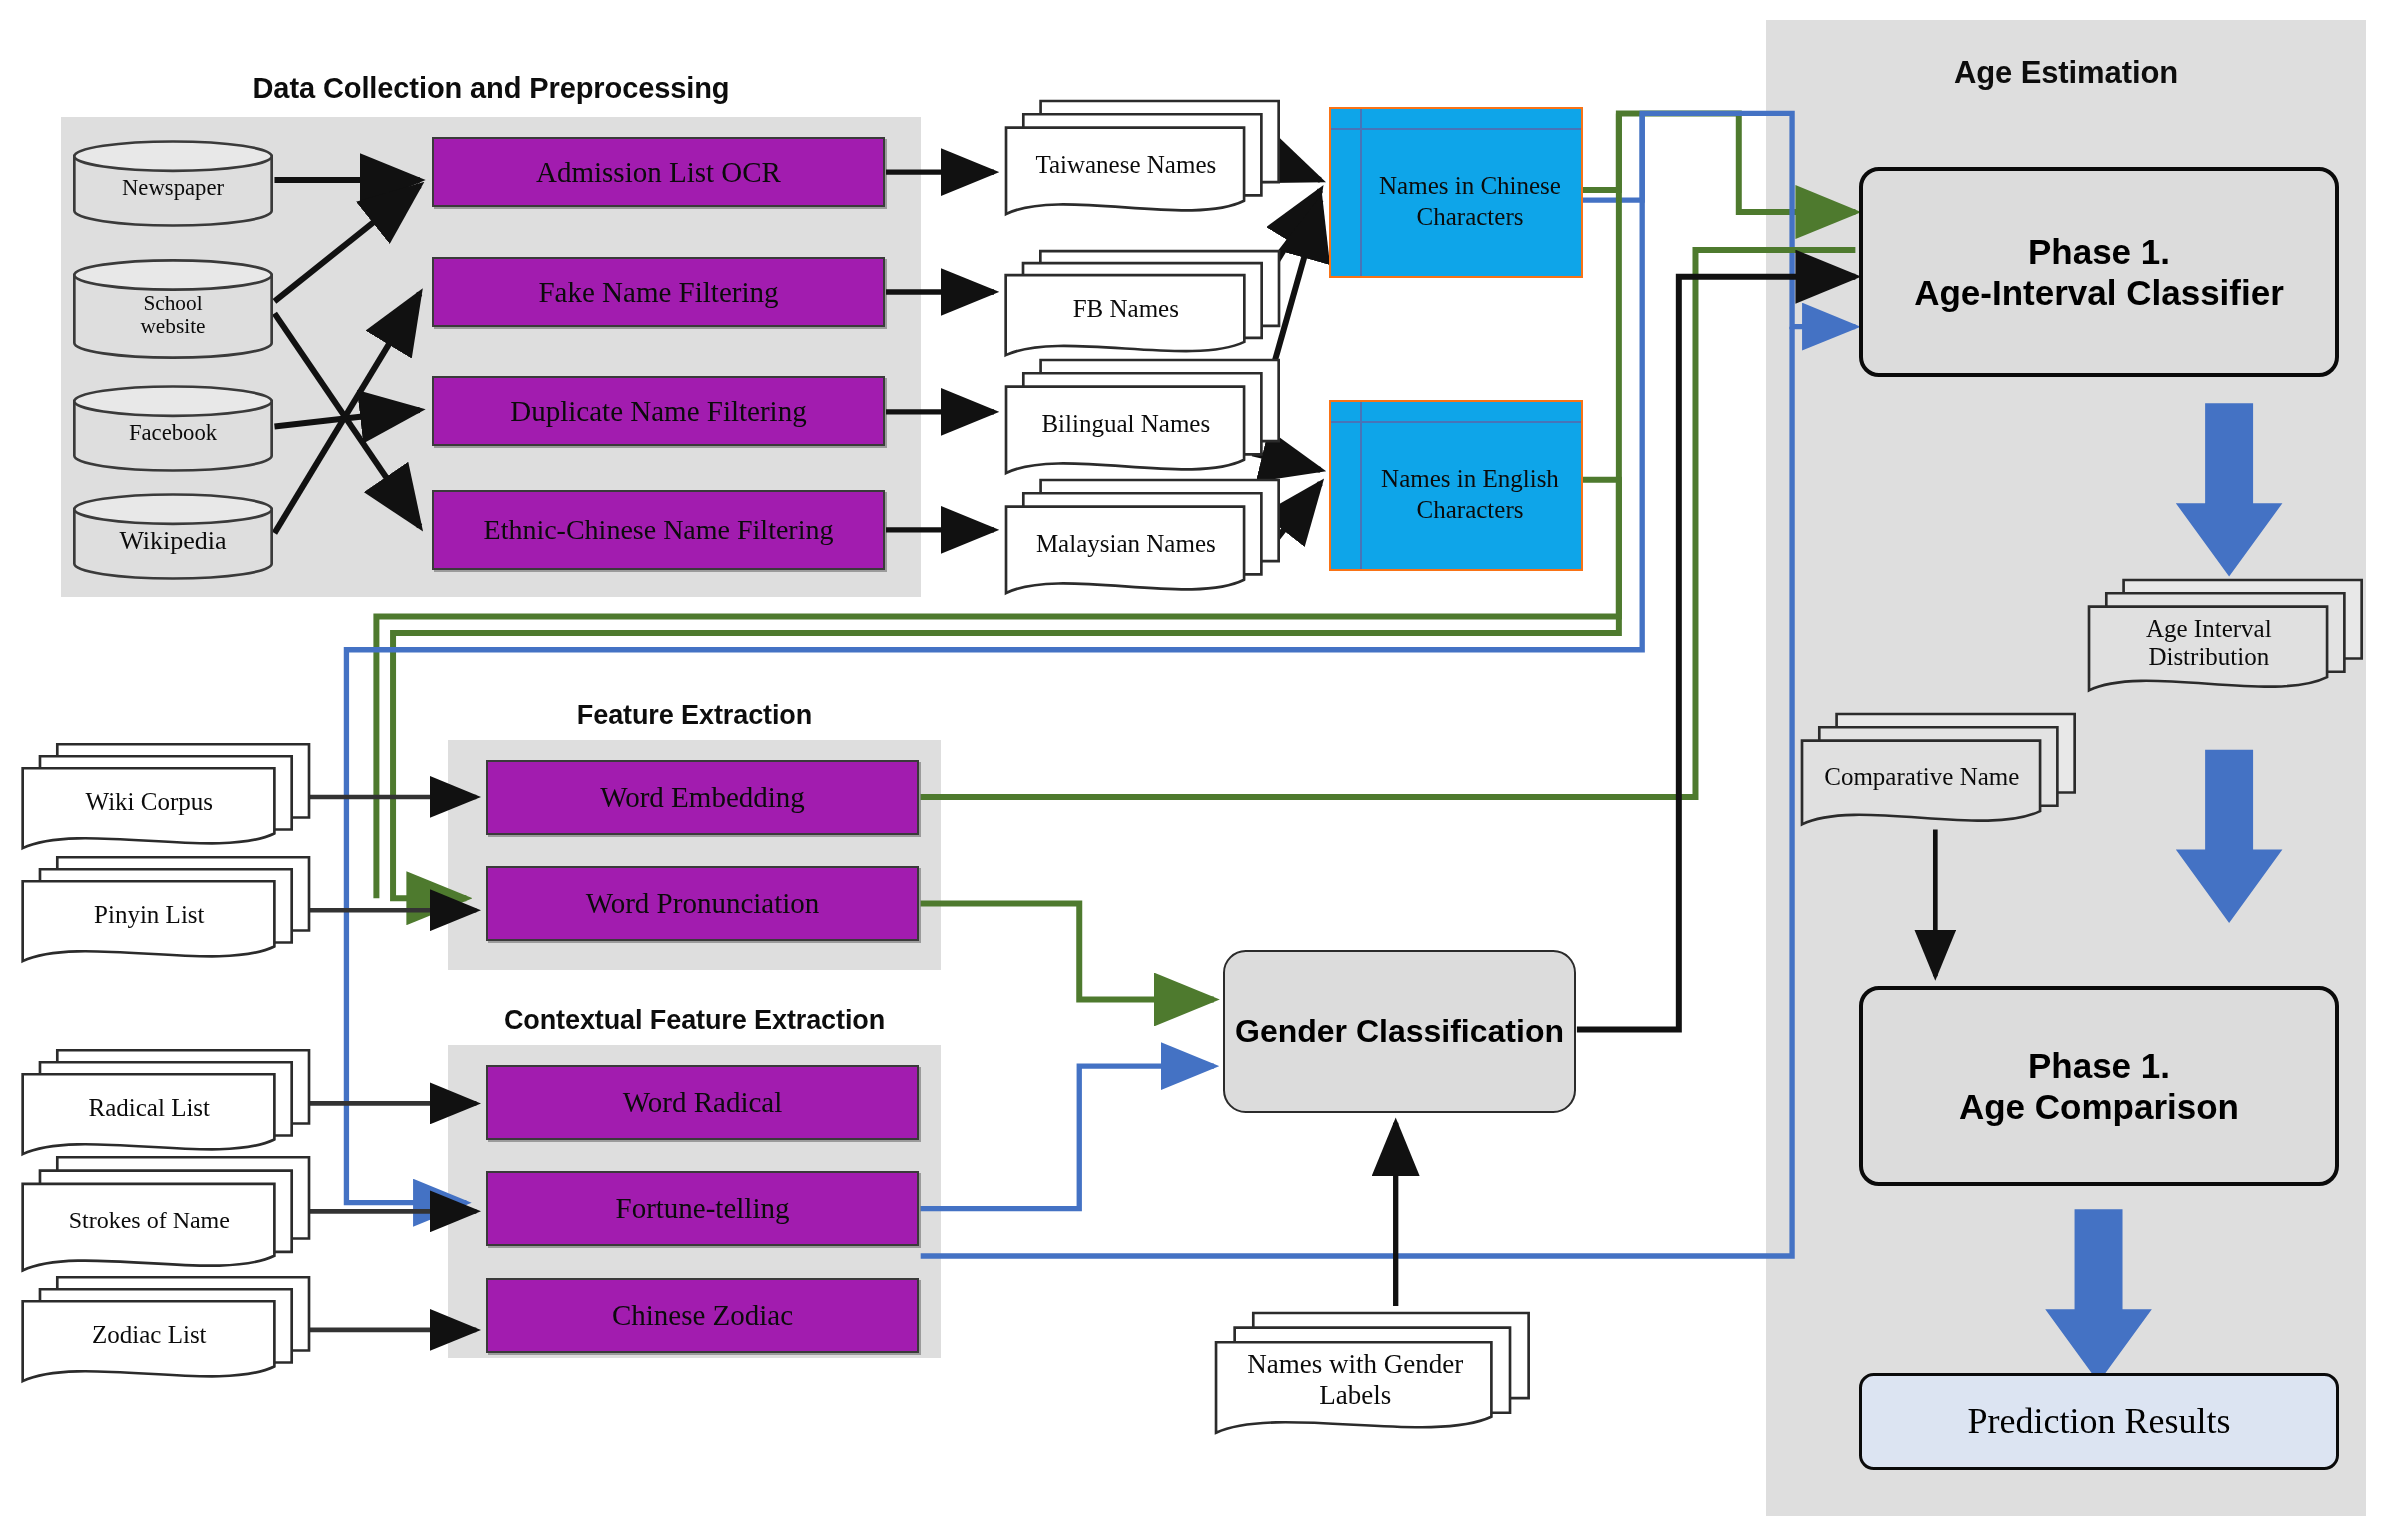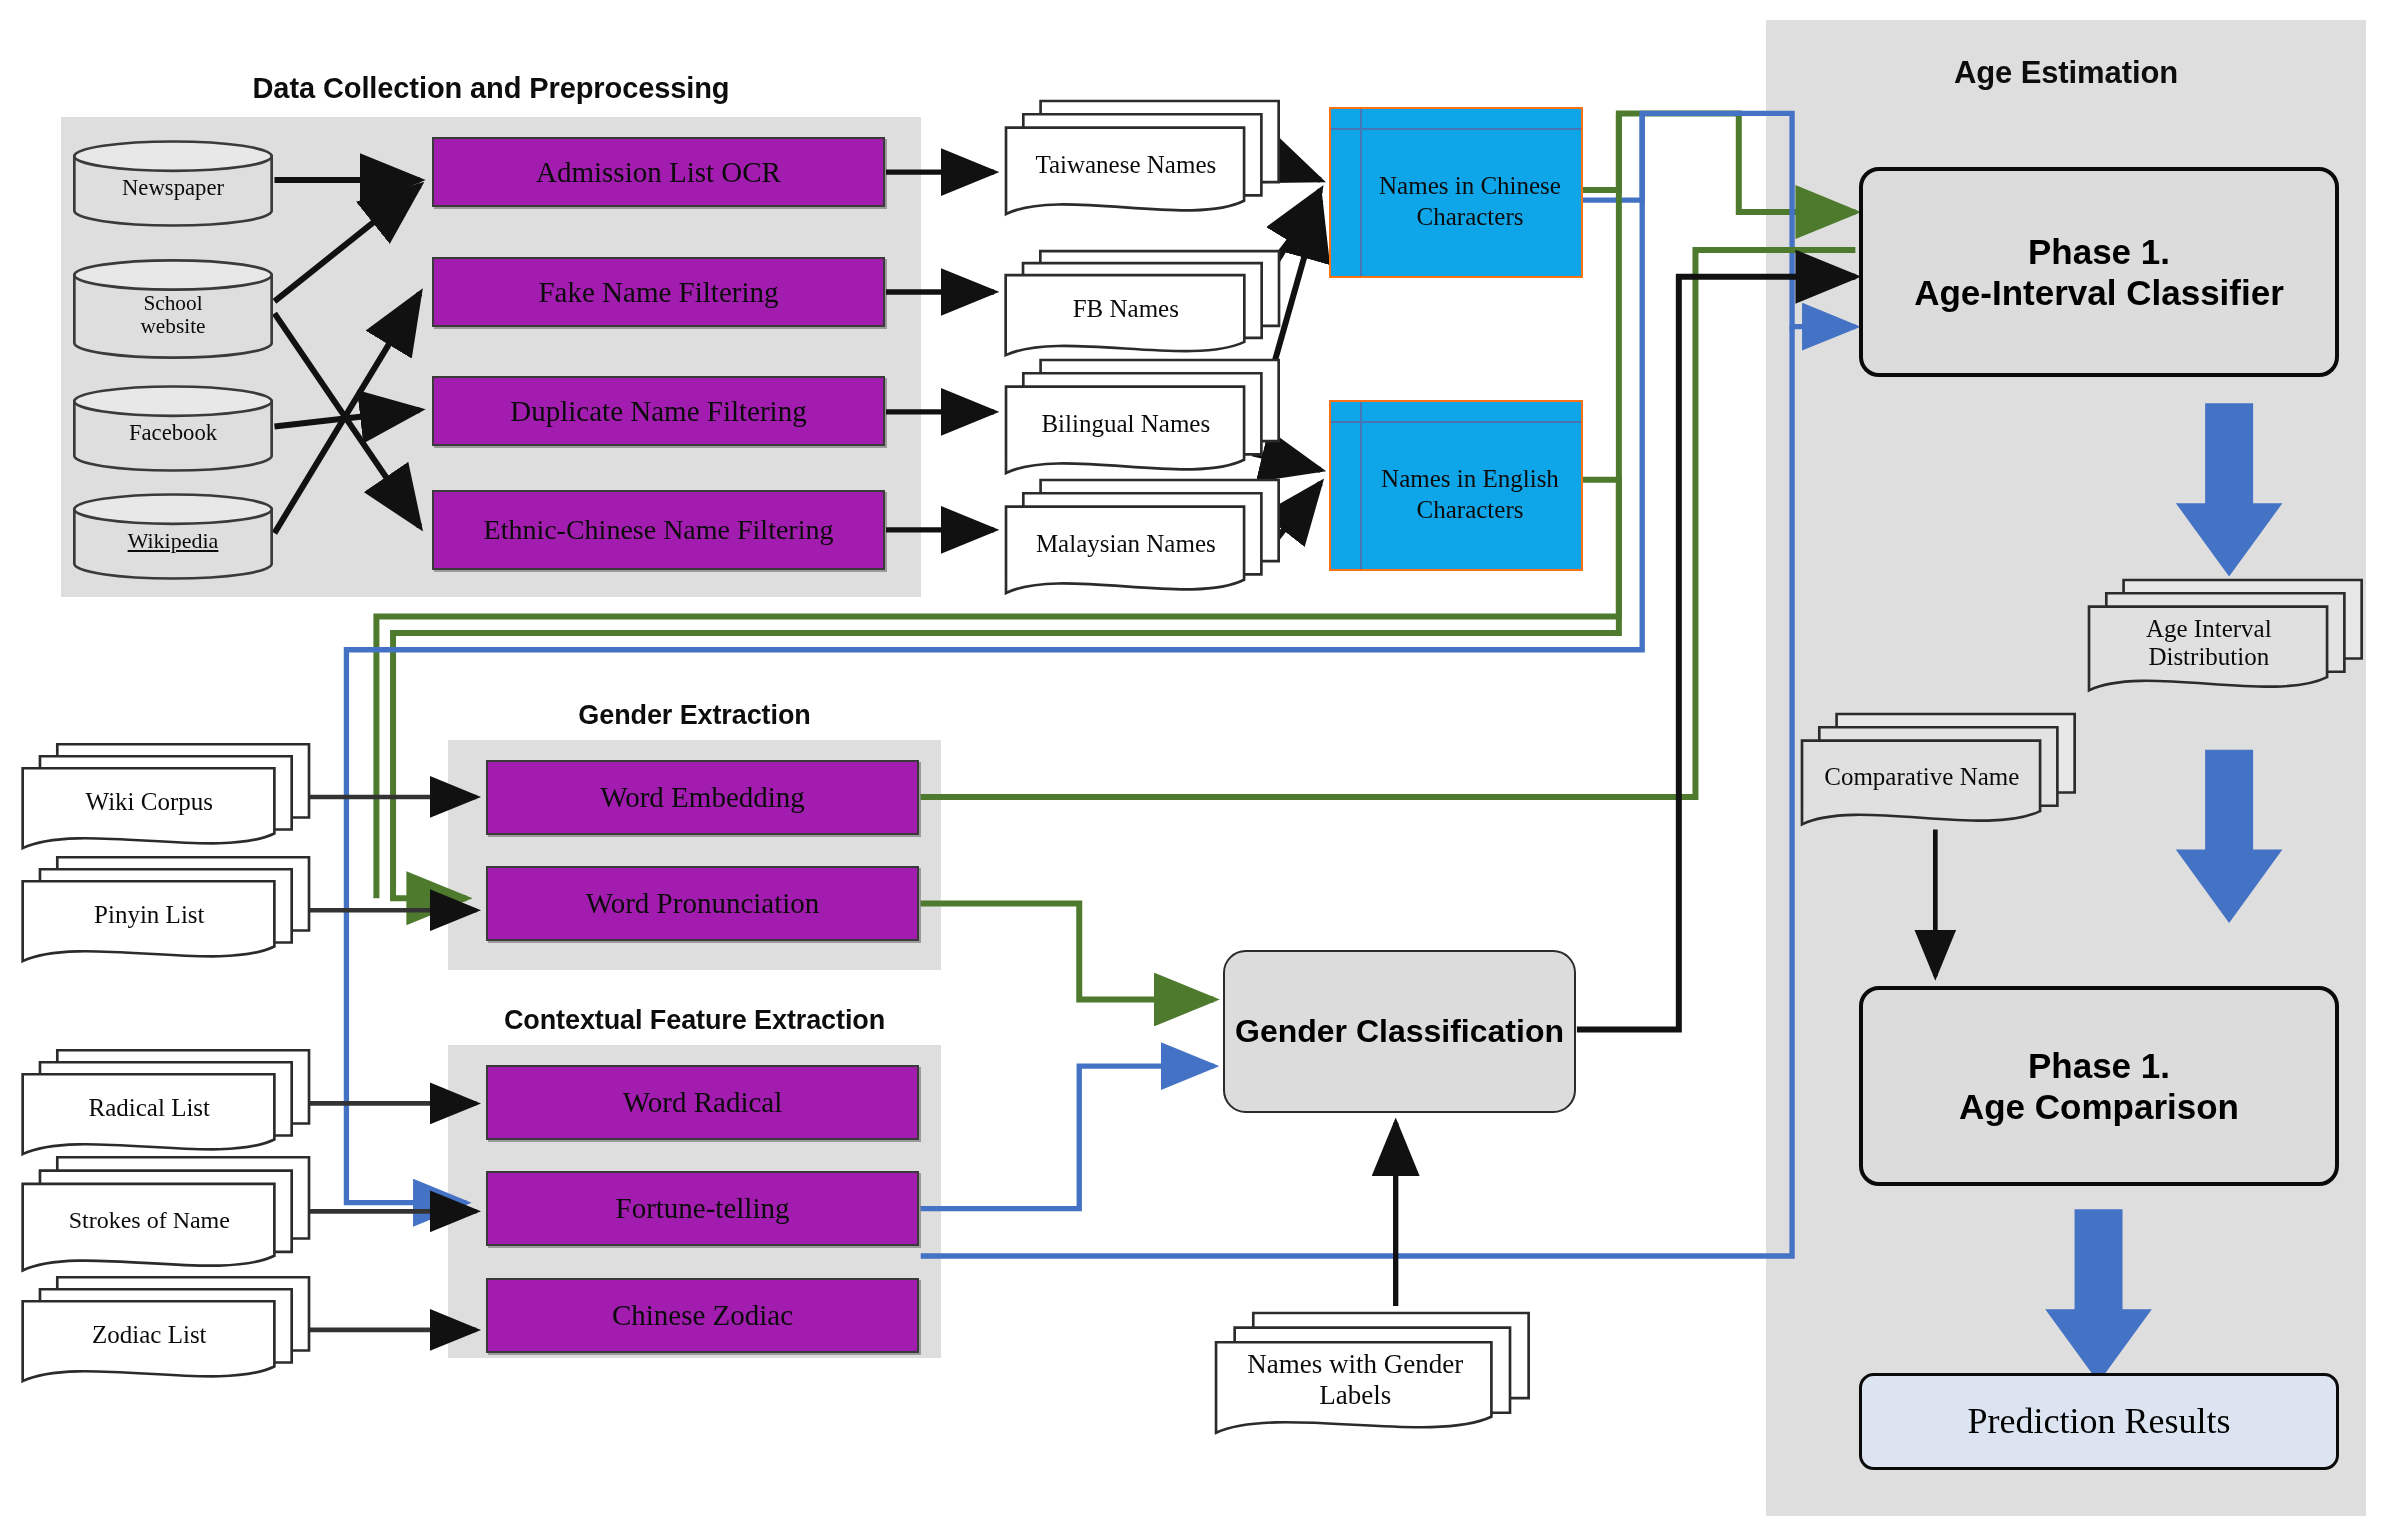--- a/index.html
+++ b/index.html
@@ -60,21 +60,21 @@
 <body>
 
 <div id="stage">
 
   <div class="panel" style="left:61px;top:117px;width:860px;height:480px;"></div>
   <div class="panel" style="left:448px;top:740px;width:493px;height:230px;"></div>
   <div class="panel" style="left:448px;top:1045px;width:493px;height:313px;"></div>
   <div class="panel" style="left:1766px;top:20px;width:600px;height:1496px;"></div>
 
   <div class="panel-title" style="left:61px;top:72px;width:860px;font-size:29px;">Data Collection and Preprocessing</div>
-  <div class="panel-title" style="left:448px;top:700px;width:493px;font-size:27px;">Gender Extraction</div>
+  <div class="panel-title" style="left:448px;top:700px;width:493px;font-size:27px;">Feature Extraction</div>
   <div class="panel-title" style="left:428px;top:1005px;width:533px;font-size:27px;">Contextual Feature Extraction</div>
   <div class="panel-title" style="left:1766px;top:55px;width:600px;font-size:31px;">Age Estimation</div>
 
   <div class="cyl" style="left:73px;top:140px;width:200px;height:87px;">
     <svg width="200" height="87" viewBox="0 0 300 130">
       <path d="M2,24 L2,106 A148,22 0 0 0 298,106 L298,24 Z" fill="#dedede" stroke="#3a3a3a" stroke-width="4"></path>
       <ellipse cx="150" cy="24" rx="148" ry="22" fill="#e8e8e8" stroke="#3a3a3a" stroke-width="4"></ellipse>
     </svg>
     <div class="lbl" style="font-size:22.7px;padding-top:9.3px;">Newspaper</div>
   </div>
@@ -94,21 +94,21 @@
       <ellipse cx="150" cy="24" rx="148" ry="22" fill="#e8e8e8" stroke="#3a3a3a" stroke-width="4"></ellipse>
     </svg>
     <div class="lbl" style="font-size:22.7px;padding-top:9.3px;">Facebook</div>
   </div>
 
   <div class="cyl" style="left:73px;top:493px;width:200px;height:87px;">
     <svg width="200" height="87" viewBox="0 0 300 130">
       <path d="M2,24 L2,106 A148,22 0 0 0 298,106 L298,24 Z" fill="#dedede" stroke="#3a3a3a" stroke-width="4"></path>
       <ellipse cx="150" cy="24" rx="148" ry="22" fill="#e8e8e8" stroke="#3a3a3a" stroke-width="4"></ellipse>
     </svg>
-    <div class="lbl" style="font-size:22px;padding-top:9.3px;text-decoration:underline;">Wikipedia</div>
+    <div class="lbl" style="font-size:26px;padding-top:9.3px;">Wikipedia</div>
   </div>
 
   <div class="node proc" style="left:432px;top:137px;width:453px;height:70px;font-size:29px;">Admission List  OCR</div>
   <div class="node proc" style="left:432px;top:257px;width:453px;height:70px;font-size:29px;">Fake Name Filtering</div>
   <div class="node proc" style="left:432px;top:376px;width:453px;height:70px;font-size:29px;">Duplicate Name Filtering</div>
   <div class="node proc" style="left:432px;top:490px;width:453px;height:80px;font-size:28px;padding:0 17.3px;">Ethnic-Chinese Name Filtering</div>
 
   <div class="docs" style="left:1003px;top:97px;width:280px;height:133px;">
     <svg width="280" height="133" viewBox="0 0 420 200">
       <path d="M56,6 H414 V128 H56 Z" fill="#fff" stroke="#2b2b2b" stroke-width="4"></path>

